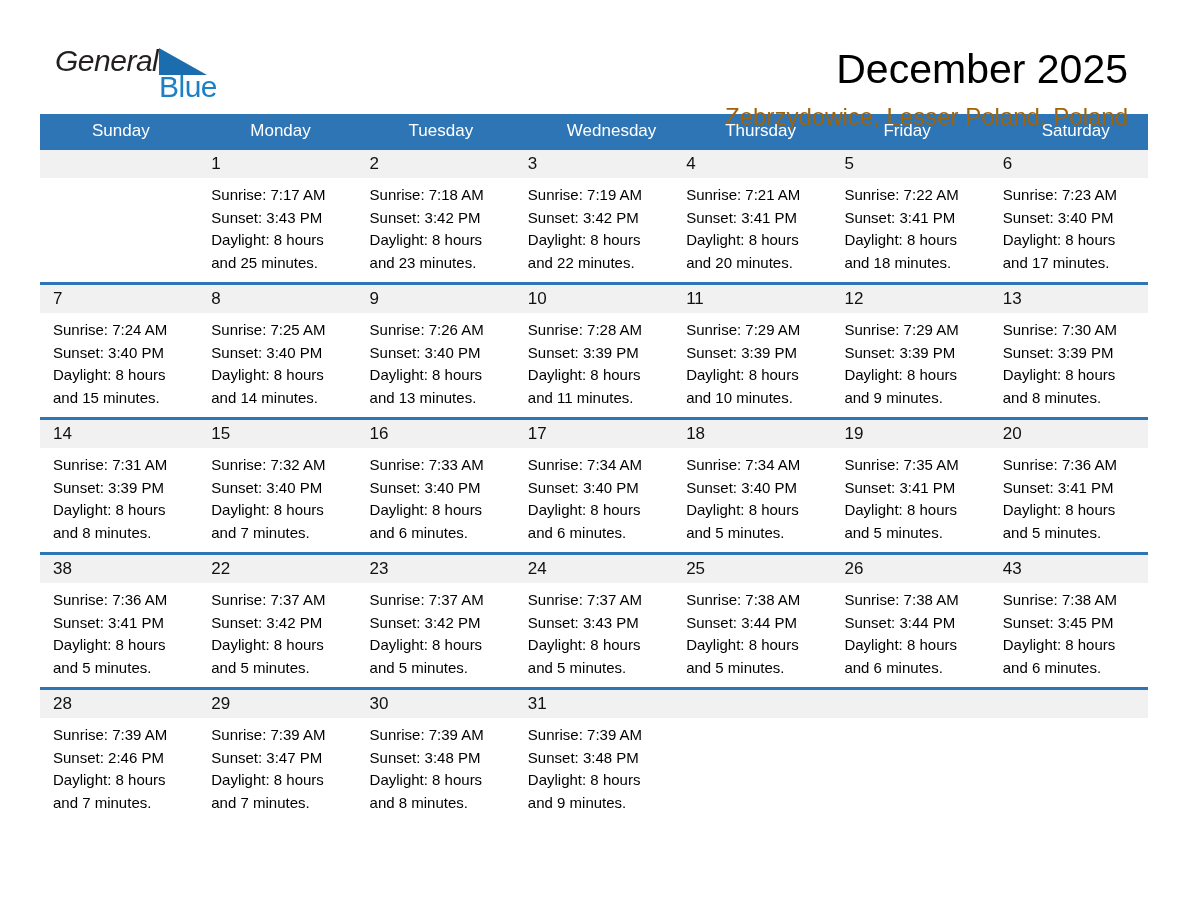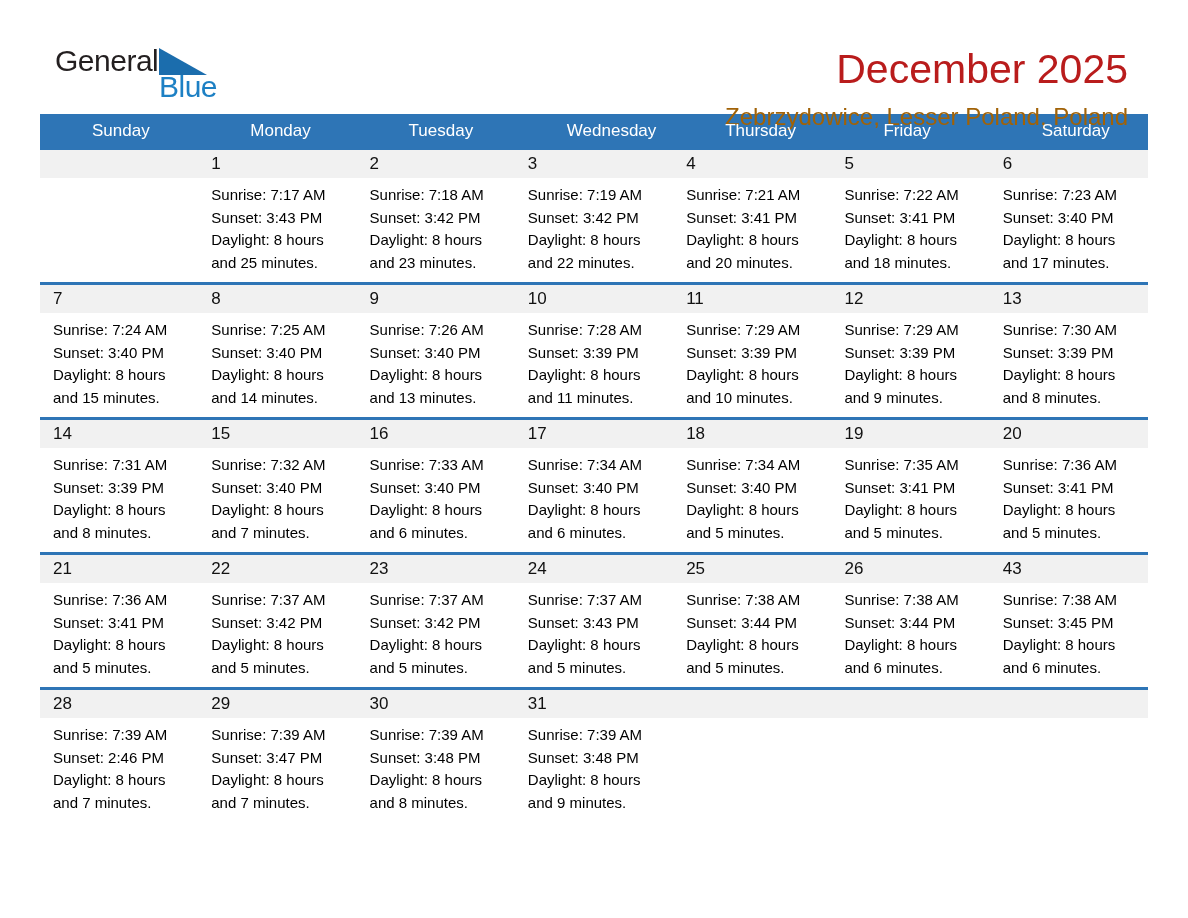--- a/index.html
+++ b/index.html
@@ -28,20 +28,21 @@
     box-sizing: border-box;
   }
   .logo {
     position: relative;
     width: 210px;
     line-height: 1;
   }
   .logo-row1 {
     display: flex;
     align-items: flex-end;
+    font-style: italic;
   }
   .logo-general {
     font-size: 30px;
     letter-spacing: -0.5px;
     color: #231f20;
   }
   .logo-triangle {
     display: block;
     margin-left: 1px;
     margin-bottom: 1px;
@@ -55,21 +56,21 @@
   }
   .titles {
     text-align: right;
     flex: 1;
   }
   .cal-title {
     font-size: 41px;
     font-weight: 400;
     margin: 0;
     letter-spacing: 0;
-    color: #b91c1c;
+    color: #000000;
   }
   .cal-subtitle {
     font-size: 24px;
     font-weight: 400;
     margin: 10px 0 0 0;
     color: #a16207;
   }
 
   
   .calendar {
@@ -335,21 +336,21 @@
             <div class="cell-body">
               <div>Sunrise: 7:36 AM</div>
               <div>Sunset: 3:41 PM</div>
               <div>Daylight: 8 hours</div>
               <div>and 5 minutes.</div>
             </div>
           </div>
         </div>
         <div class="week-row">
           <div class="day-cell">
-            <div class="date-band">21</div>
+            <div class="date-band">38</div>
             <div class="cell-body">
               <div>Sunrise: 7:36 AM</div>
               <div>Sunset: 3:41 PM</div>
               <div>Daylight: 8 hours</div>
               <div>and 5 minutes.</div>
             </div>
           </div>
           <div class="day-cell">
             <div class="date-band">22</div>
             <div class="cell-body">

